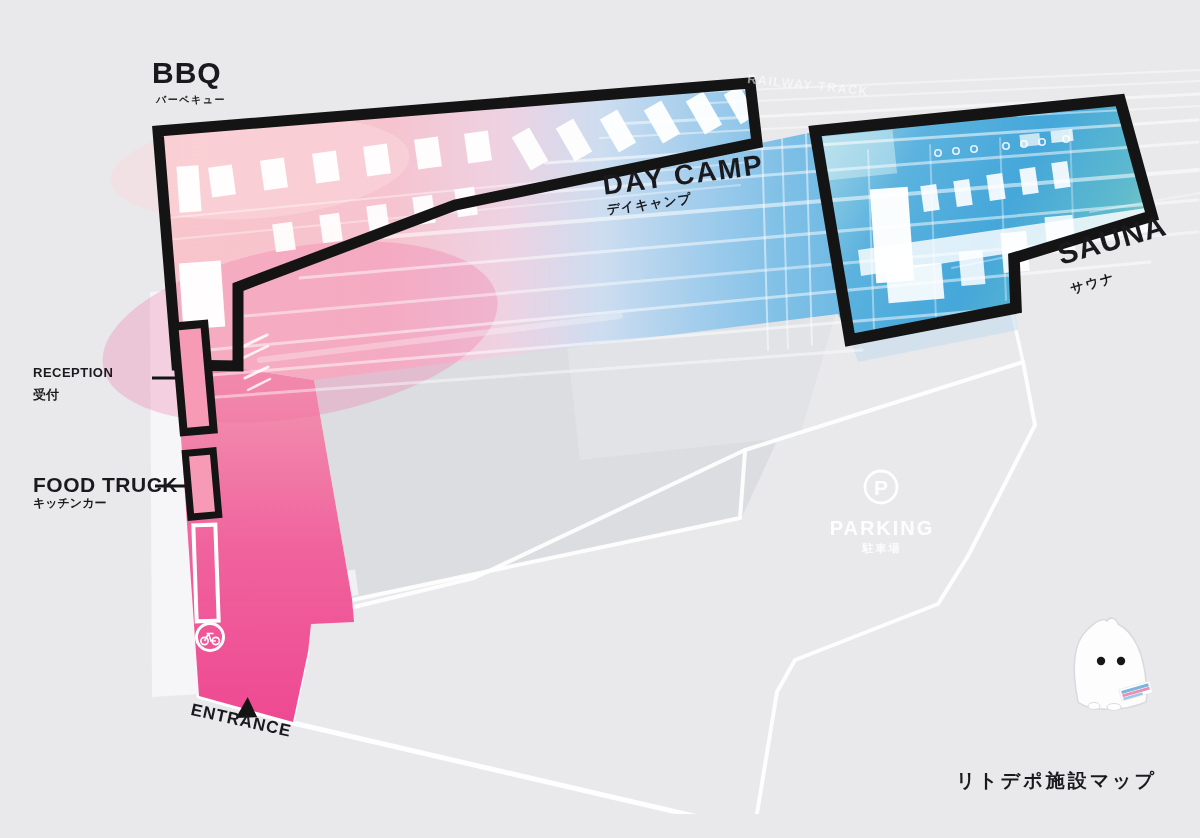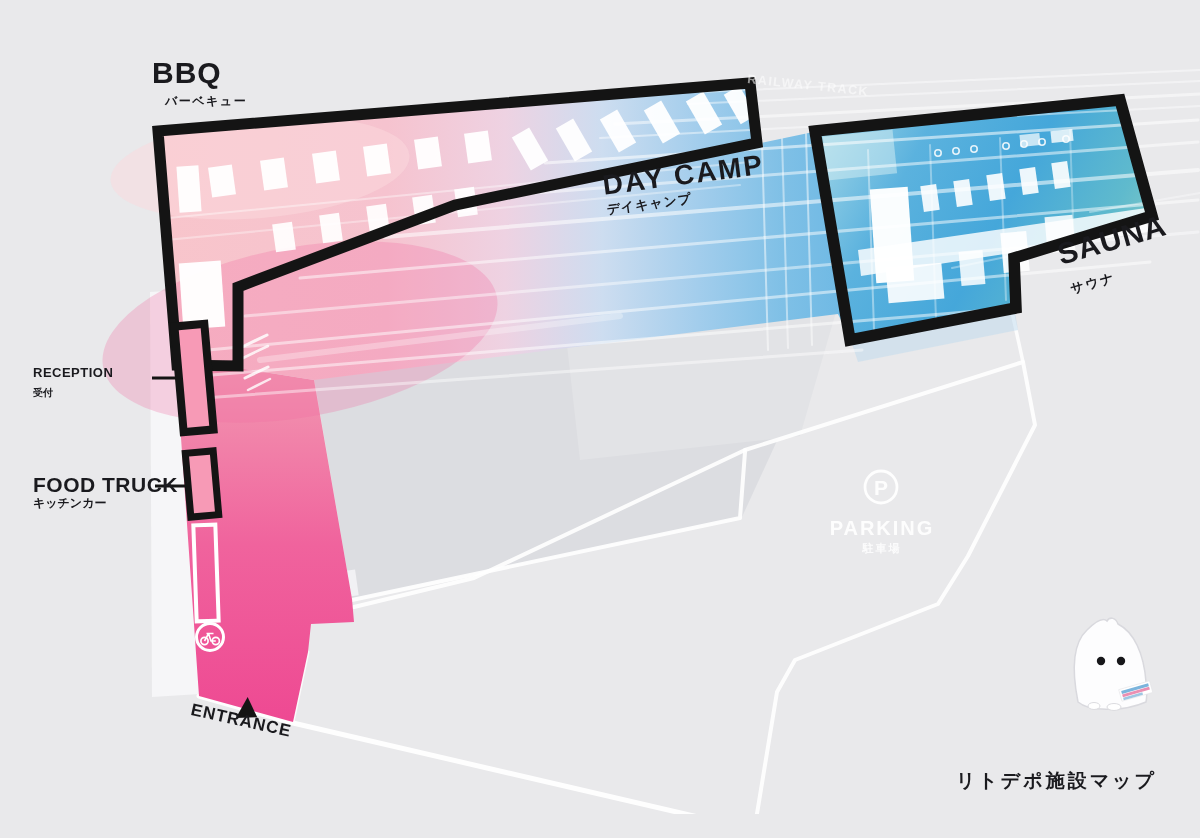--- a/index.html
+++ b/index.html
@@ -3,27 +3,27 @@
 <meta charset="utf-8">
 <style>
   html,body{margin:0;padding:0;background:#e9e9eb;}
   .stage{position:relative;width:1200px;height:814px;overflow:hidden;background:#e9e9eb;
          font-family:"Liberation Sans","DejaVu Sans",sans-serif;}
   .stage svg{position:absolute;left:0;top:0;}
   .label{position:absolute;font-weight:800;color:#1a1a1e;white-space:nowrap;
          transform-origin:left top;line-height:1;}
   .jp{font-weight:700;}
   .lbl-bbq{left:152px;top:58px;font-size:30px;letter-spacing:1px;}
-  .lbl-bbq-jp{left:165px;top:95px;font-size:12px;letter-spacing:1.5px;}
+  .lbl-bbq-jp{left:156px;top:95px;font-size:10px;letter-spacing:1.5px;}
   .lbl-daycamp{left:601px;top:172px;font-size:28px;letter-spacing:2px;transform:rotate(-7.5deg);}
   .lbl-daycamp-jp{left:606px;top:203px;font-size:13px;letter-spacing:1px;transform:rotate(-7.5deg);}
   .lbl-sauna{left:1054px;top:241px;font-size:30px;letter-spacing:1px;transform:rotate(-16deg);}
   .lbl-sauna-jp{left:1069px;top:283px;font-size:13px;letter-spacing:2px;transform:rotate(-16deg);}
   .lbl-reception{left:33px;top:366px;font-size:13px;letter-spacing:.5px;}
-  .lbl-reception-jp{left:33px;top:388px;font-size:10px;}
+  .lbl-reception-jp{left:33px;top:388px;font-size:13px;}
   .lbl-foodtruck{left:33px;top:474px;font-size:21px;letter-spacing:.5px;}
   .lbl-foodtruck-jp{left:33px;top:497px;font-size:12px;}
   .lbl-parking{left:782px;top:518px;width:200px;text-align:center;font-size:20px;
                letter-spacing:2px;color:#fff;opacity:.92;}
   .lbl-parking-jp{left:782px;top:543px;width:200px;text-align:center;font-size:11px;
                letter-spacing:2px;color:#fff;opacity:.85;}
   .lbl-entrance{left:193px;top:701px;font-size:17px;letter-spacing:1px;transform:rotate(12.5deg);}
   .lbl-railway{left:748px;top:73px;font-size:12.5px;letter-spacing:1.5px;
                color:#fff;opacity:.55;transform:rotate(6deg);}
   .lbl-title{right:43px;top:719px;left:auto;font-size:45px;letter-spacing:0;transform-origin:right top;}

